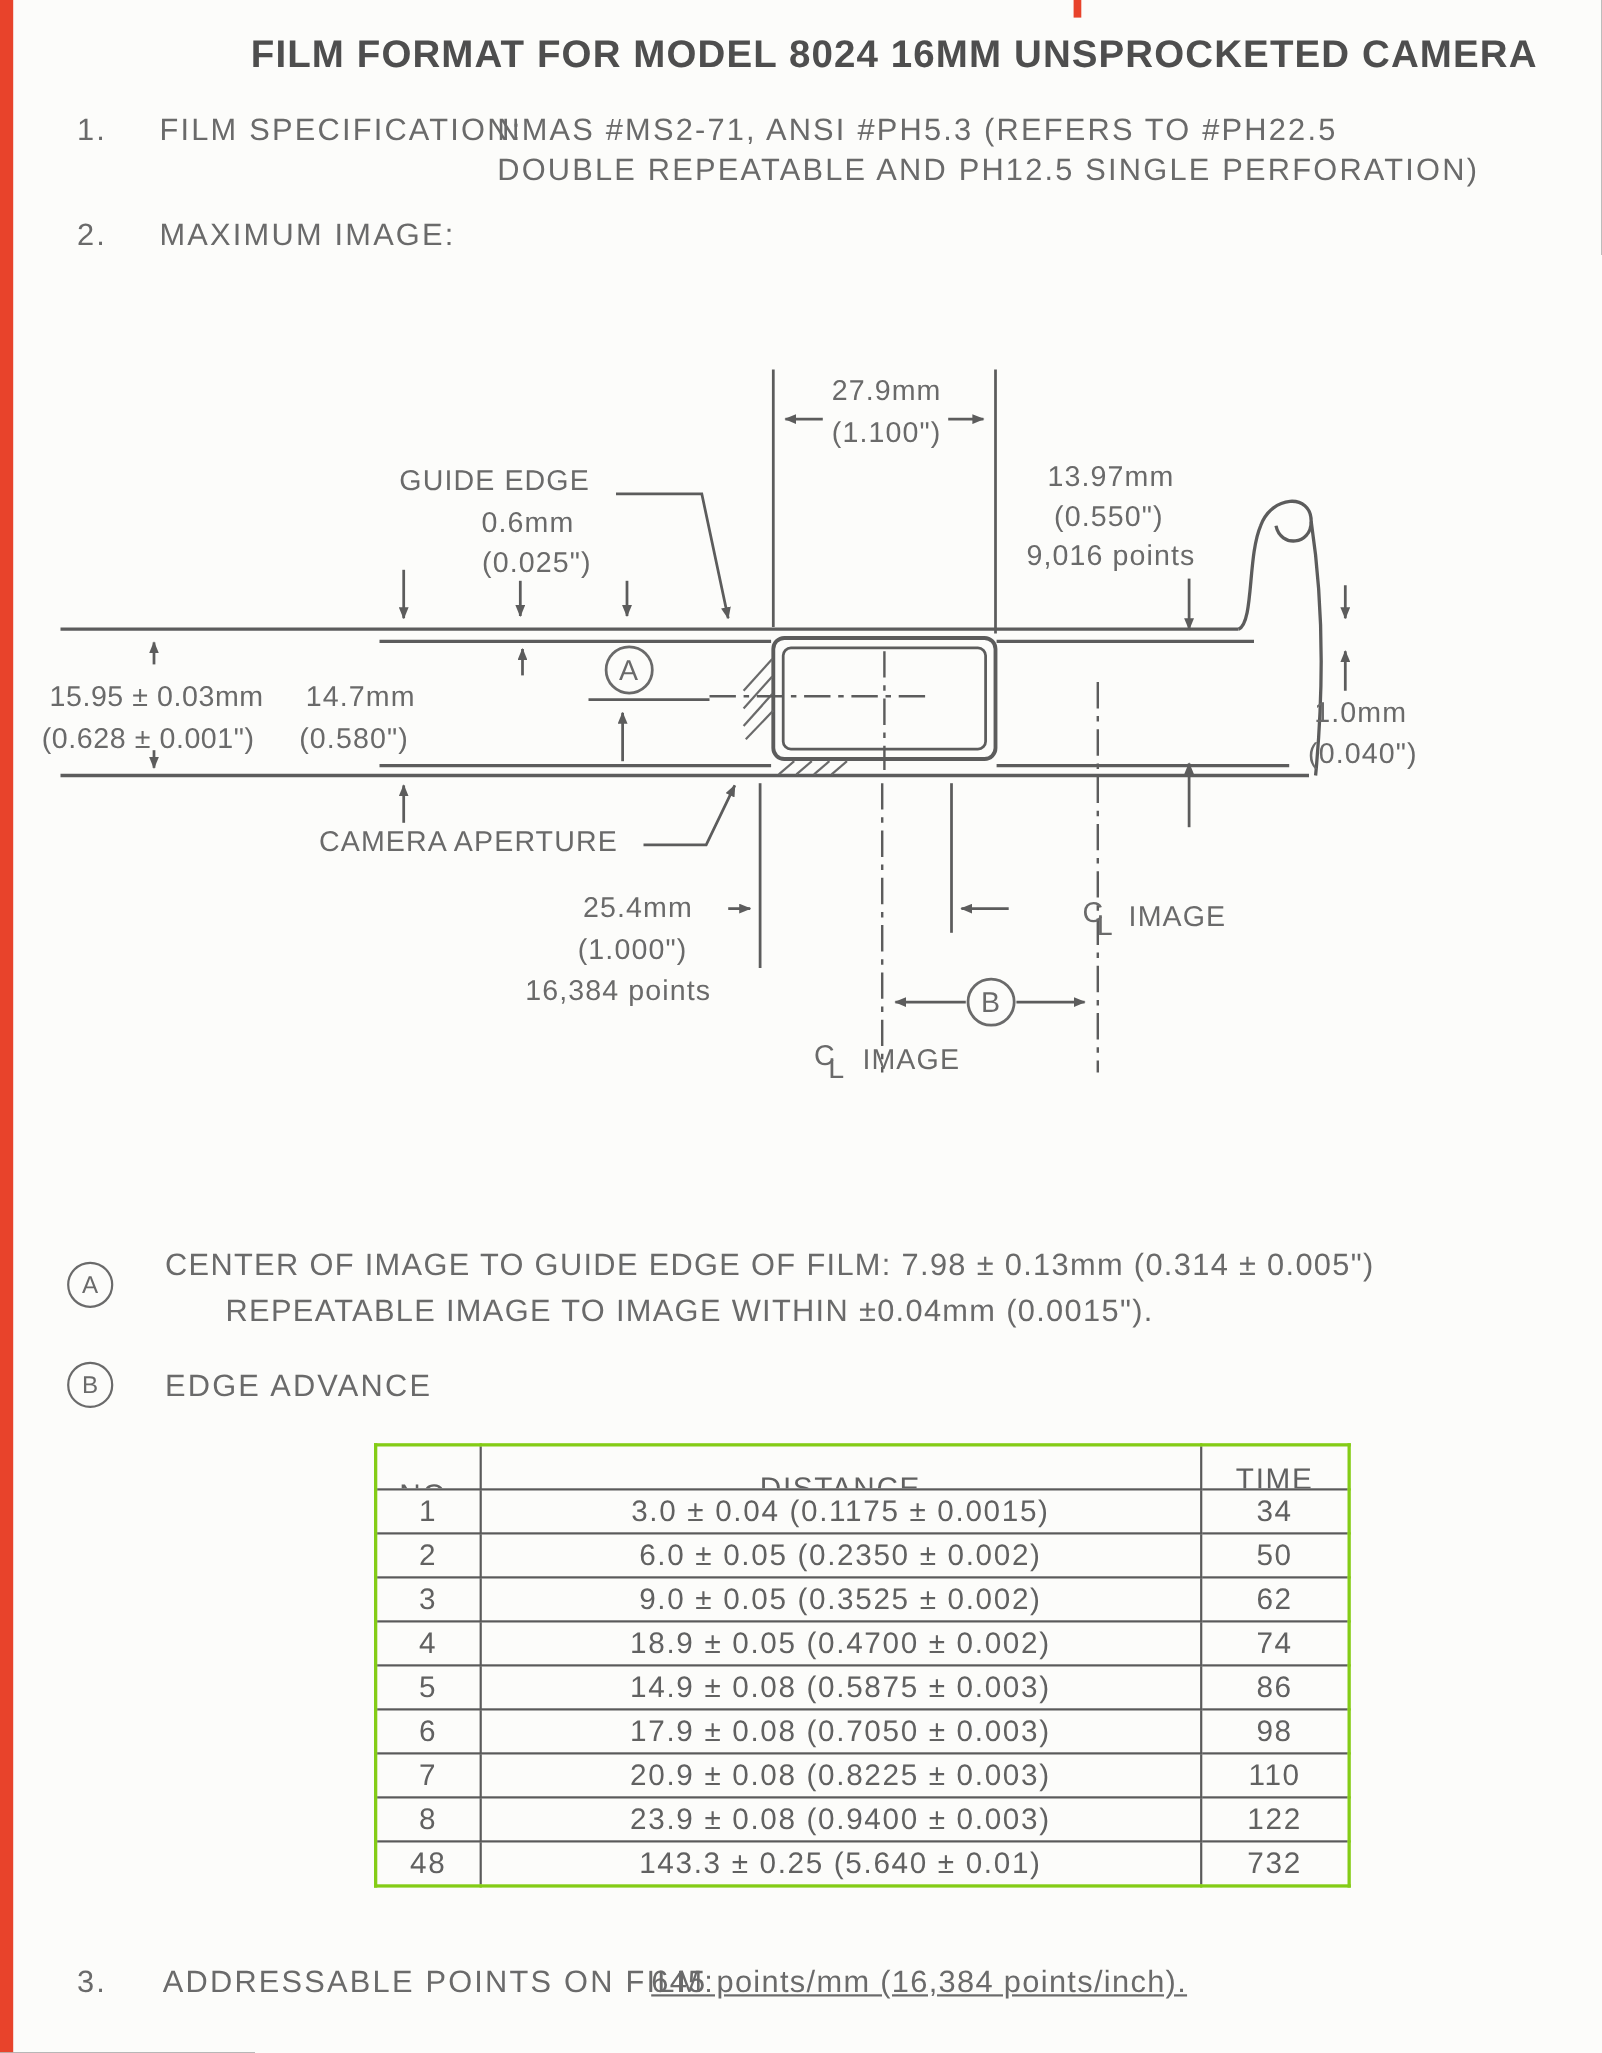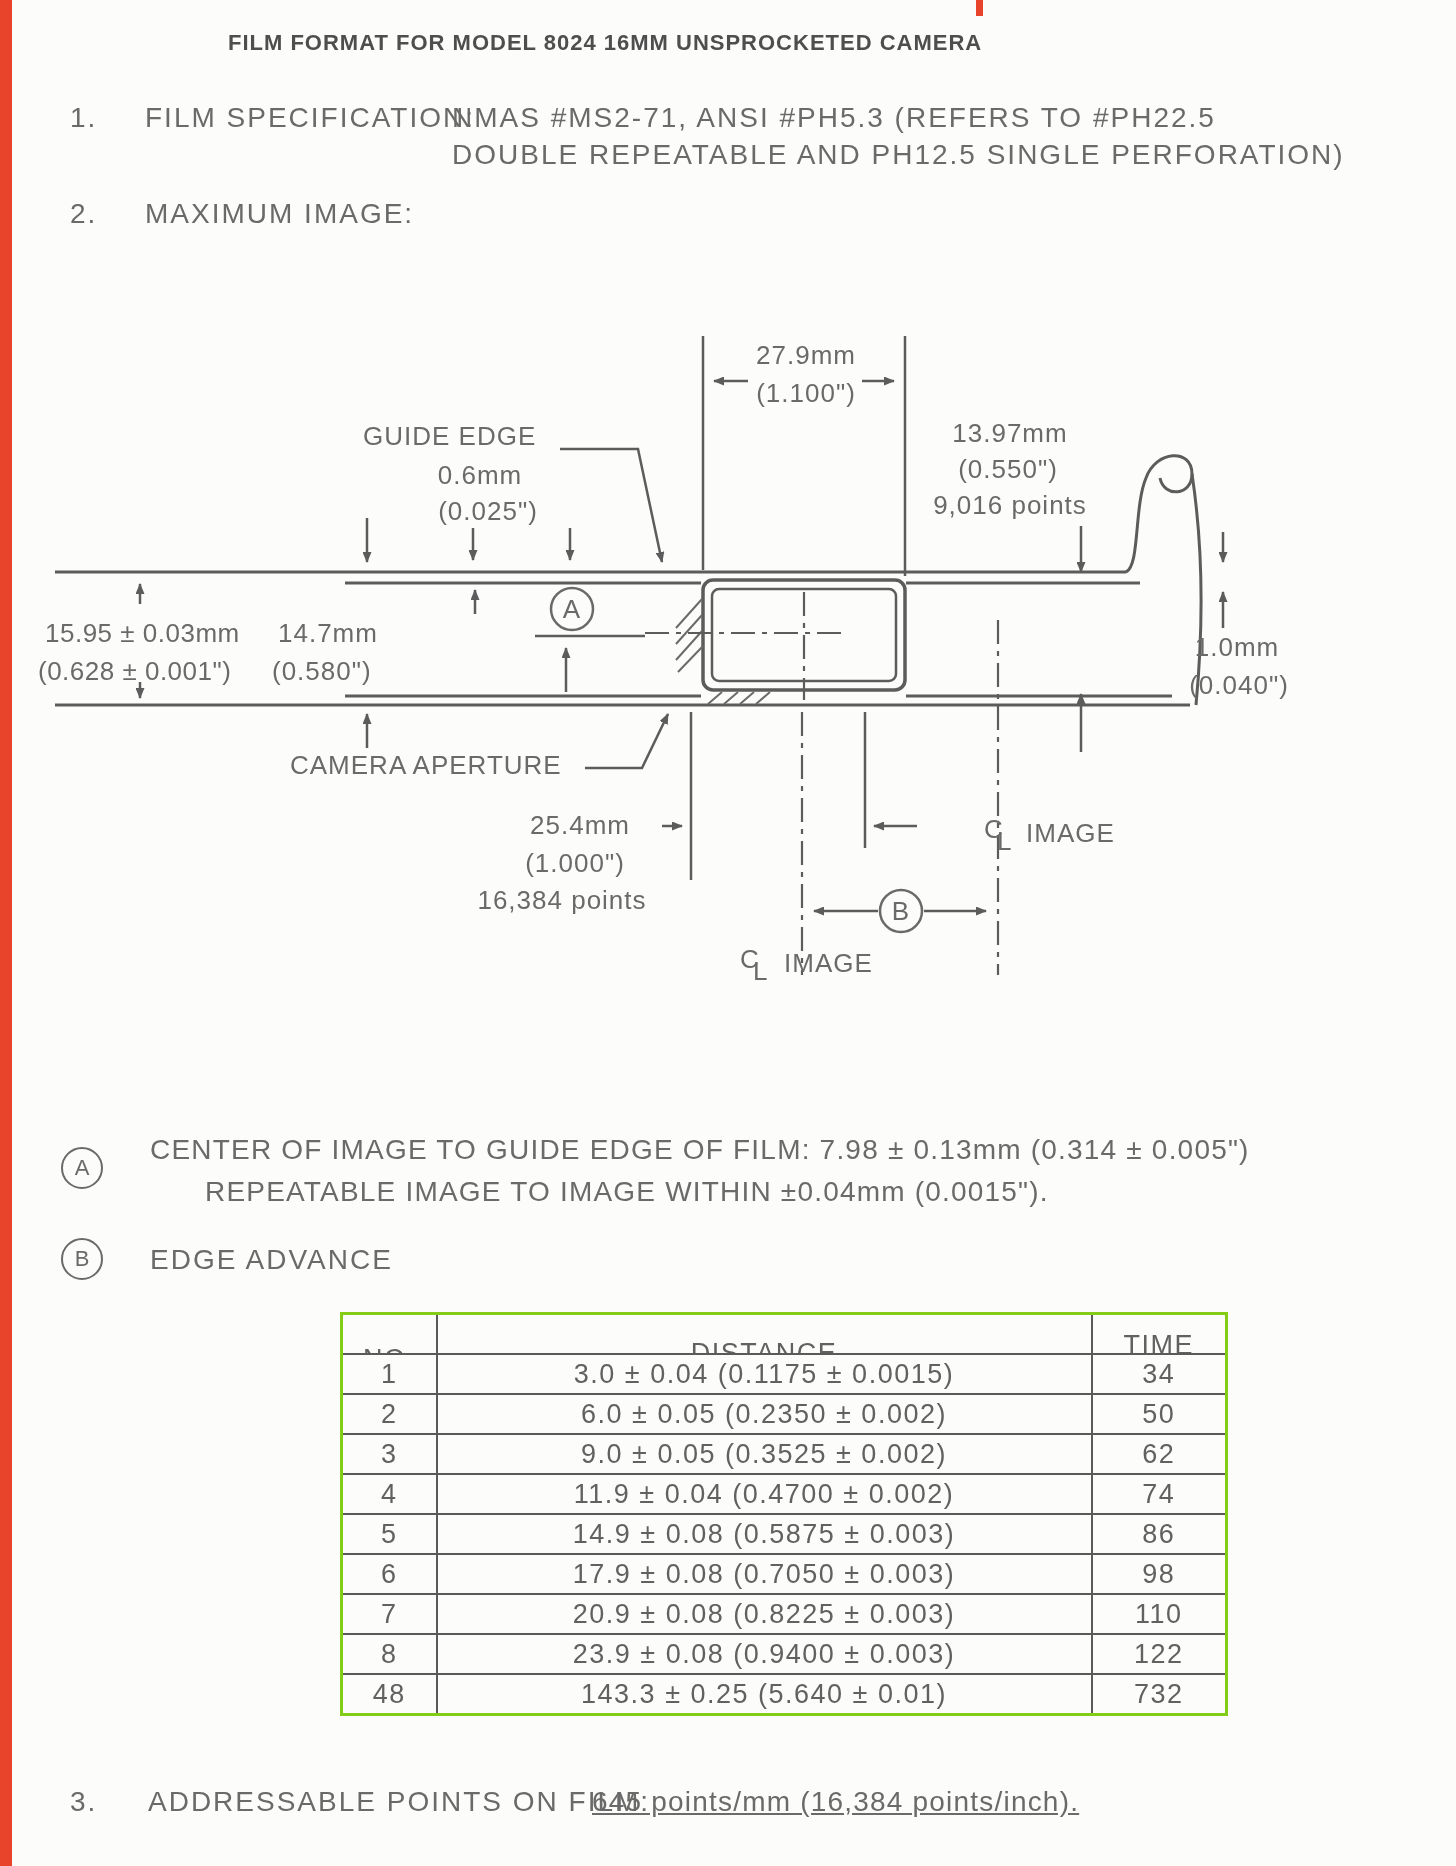--- a/index.html
+++ b/index.html
@@ -1,19 +1,19 @@
 <!DOCTYPE html>
 <html><head>
 <meta charset="utf-8">
 <style>
   html,body{margin:0;padding:0;background:#888;}
   .page{position:relative;width:1456px;height:1866px;background:#fcfcfa;
         font-family:"Liberation Sans",sans-serif;color:#686868;overflow:hidden;}
   .abs{position:absolute;white-space:nowrap;}
-  .title{font-size:22px;font-weight:bold;letter-spacing:1px;color:#4e4e4e;}
+  .title{font-size:35px;font-weight:bold;letter-spacing:1px;color:#4e4e4e;}
   .body-txt{font-size:28px;letter-spacing:2px;color:#6a6a6a;}
   .red-strip{position:absolute;left:0;top:0;width:12px;height:1866px;background:#e8432b;}
   .red-tick{position:absolute;left:976px;top:0;width:7px;height:16px;background:#e8432b;}
   .datum-circle{position:absolute;width:38px;height:38px;border:2.5px solid #6a6a6a;border-radius:50%;
         display:flex;align-items:center;justify-content:center;font-size:22px;color:#6a6a6a;letter-spacing:0;}
   svg text{fill:#6a6a6a;font-size:26px;letter-spacing:1px;font-family:"Liberation Sans",sans-serif;}
   svg .thin{letter-spacing:0.5px;}
   .spec-table{position:absolute;left:340px;top:1312px;border-collapse:collapse;table-layout:fixed;}
   .spec-table td,.spec-table th{border:2px solid #5a5a5a;font-weight:normal;font-size:27px;
         color:#616161;letter-spacing:1.5px;text-align:center;padding:0;line-height:36px;height:38px;overflow:hidden;}
@@ -193,21 +193,21 @@
           <td>6.0 ± 0.05 (0.2350 ± 0.002)</td>
           <td>50</td>
         </tr>
     <tr>
           <td>3</td>
           <td>9.0 ± 0.05 (0.3525 ± 0.002)</td>
           <td>62</td>
         </tr>
     <tr>
           <td>4</td>
-          <td>11.9 ± 0.04 (0.4700 ± 0.002)</td>
+          <td>18.9 ± 0.05 (0.4700 ± 0.002)</td>
           <td>74</td>
         </tr>
     <tr>
           <td>5</td>
           <td>14.9 ± 0.08 (0.5875 ± 0.003)</td>
           <td>86</td>
         </tr>
     <tr>
           <td>6</td>
           <td>17.9 ± 0.08 (0.7050 ± 0.003)</td>

